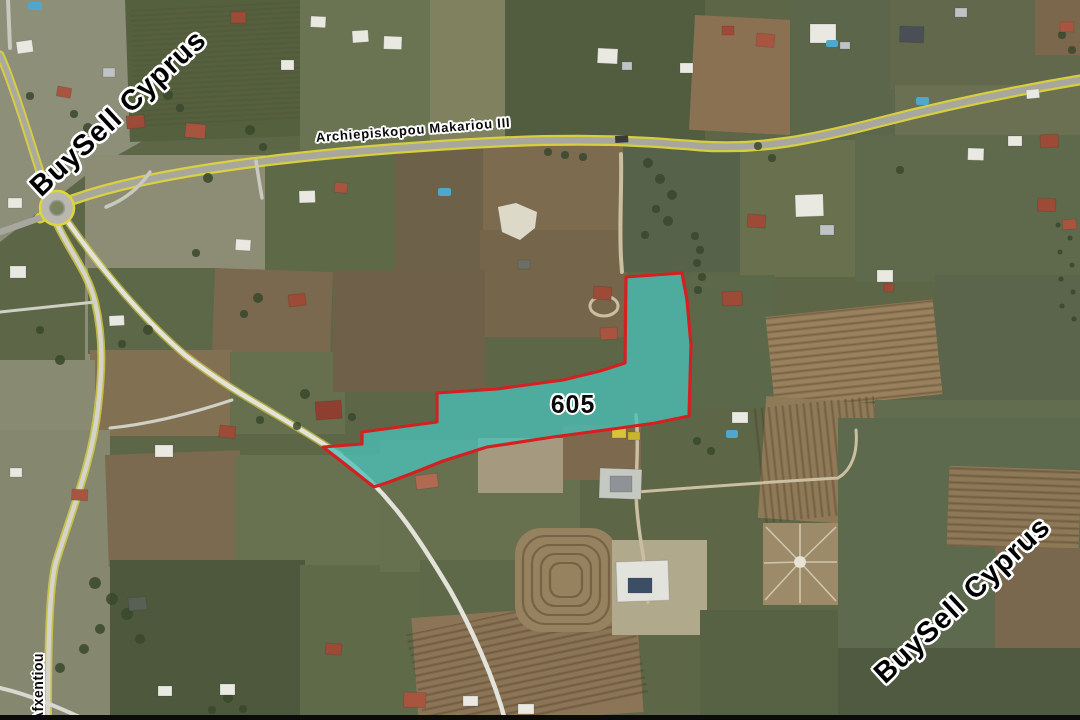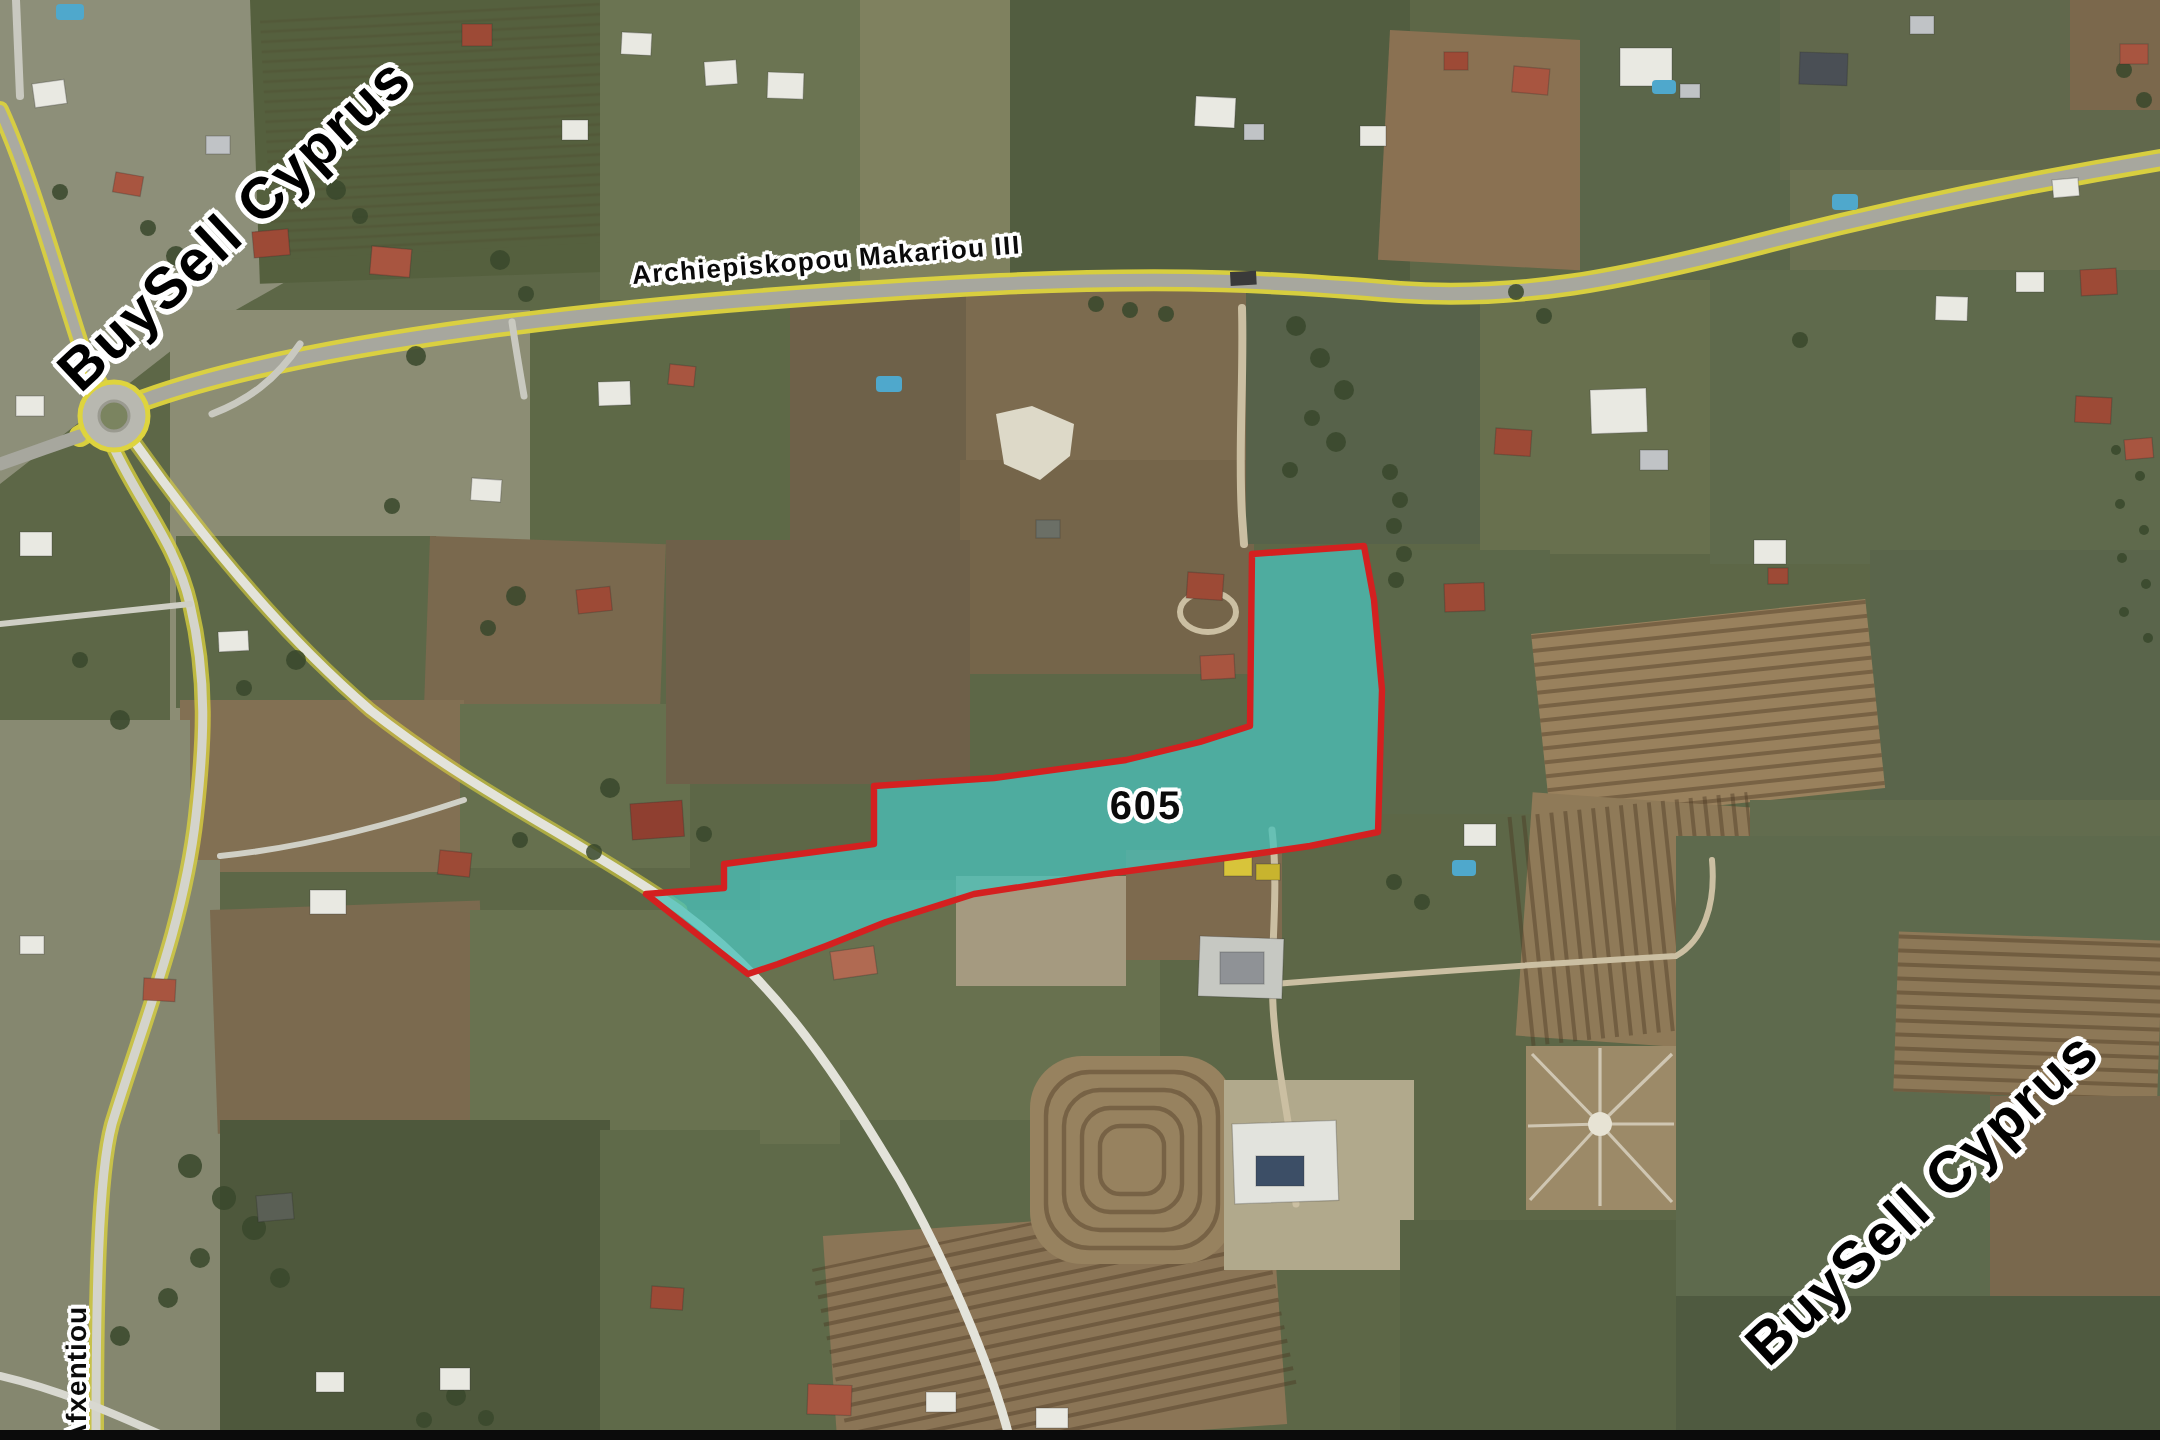--- a/index.html
+++ b/index.html
@@ -4,21 +4,21 @@
 <style>
   html,body{margin:0;padding:0;background:#222;}
   .stage{position:relative;width:1080px;height:720px;overflow:hidden;
          font-family:"Liberation Sans",sans-serif;background:#5d6747;}
   .stage svg{position:absolute;left:0;top:0;}
   .maplabel{position:absolute;color:#0a0a0a;white-space:nowrap;
     text-shadow:-1.5px -1.5px 0 #fff,1.5px -1.5px 0 #fff,-1.5px 1.5px 0 #fff,
                 1.5px 1.5px 0 #fff,0 -2px 0 #fff,0 2px 0 #fff,-2px 0 0 #fff,2px 0 0 #fff;}
   .road-label{left:316px;top:130px;font-size:13px;font-weight:700;letter-spacing:.8px;
     transform:rotate(-4.5deg);transform-origin:left center;}
-  .parcel-label{left:573px;top:404px;font-size:20px;font-weight:700;
+  .parcel-label{left:573px;top:404px;font-size:25px;font-weight:700;
     transform:translate(-50%,-50%);letter-spacing:1px;}
   .side-road-label{left:30px;top:722px;font-size:14px;font-weight:700;letter-spacing:.5px;
     transform:rotate(-90deg);transform-origin:0 0;}
   .watermark{position:absolute;color:#000;font-size:29px;font-weight:700;letter-spacing:1px;
     white-space:nowrap;
     text-shadow:-2px -2px 0 #fff,2px -2px 0 #fff,-2px 2px 0 #fff,2px 2px 0 #fff,
                 0 -2.5px 0 #fff,0 2.5px 0 #fff,-2.5px 0 0 #fff,2.5px 0 0 #fff;}
   .wm-tl{left:118px;top:113px;transform:translate(-50%,-50%) rotate(-43deg);}
   .wm-br{left:962px;top:600px;transform:translate(-50%,-50%) rotate(-43deg);}
   .bottom-bar{position:absolute;left:0;bottom:0;width:1080px;height:5px;background:#0b0b0b;}

